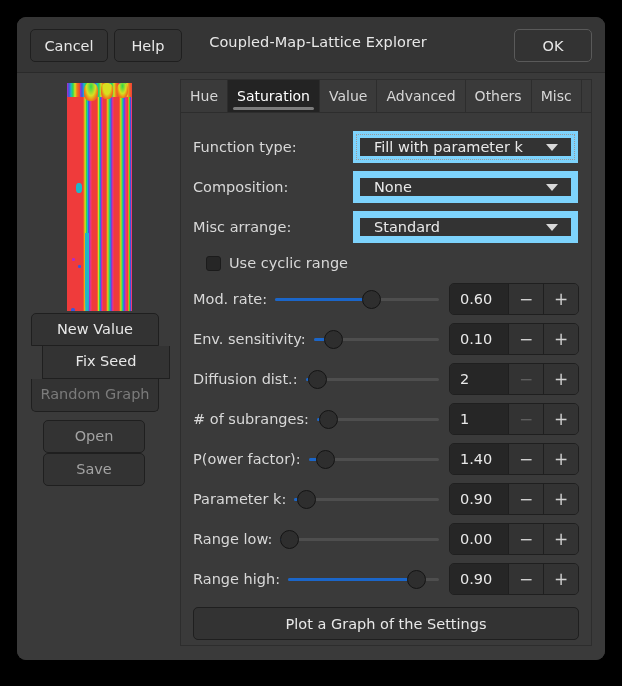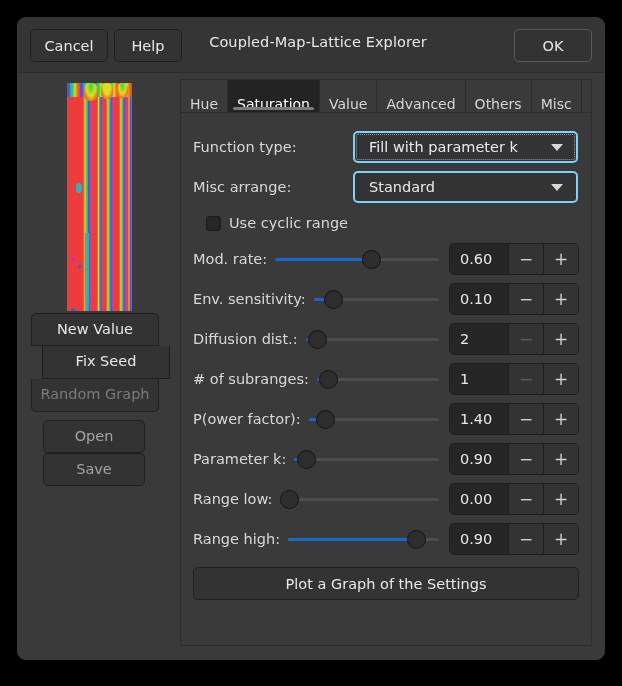--- a/index.html
+++ b/index.html
@@ -130,21 +130,21 @@
     align-items: stretch;
   }
   .tab {
     position: relative;
     background: #3a3a3a;
     border: 1px solid #2d2d2d;
     border-bottom: none;
     color: #d6d6d6;
     font-size: 14px;
     padding: 0 9px;
-    display: flex; align-items: flex-end;
+    display: flex; align-items: center;
     cursor: default;
   }
   .tab + .tab { border-left: none; }
   .tab.active {
     background: #232323;
     color: #ffffff;
   }
   .tab.active::after {
     content: "";
     position: absolute;
@@ -180,22 +180,22 @@
     font-size: 14.5px;
     white-space: nowrap;
   }
 
   
   .combo-row .lbl { width: 160px; }
   .combo {
     position: relative;
     width: 225px; height: 32px;
     background: #333333;
-    border: 2px solid #7dd3fc;
-    border-radius: 5px;
+    border: 7px solid #7dd3fc;
+    border-radius: 0;
     color: #e9e9e9;
     font-size: 14.5px;
     display: flex; align-items: center;
     padding-left: 14px;
     cursor: default;
   }
   .combo.focused { outline: 1px dotted #9a9a9a; outline-offset: -4px; }
   .combo .caret {
     position: absolute;
     right: 13px; top: 50%;
@@ -363,20 +363,27 @@
       <div class="tabpage">
         <div id="combo-rows">
             <div class="row combo-row">
               <div class="lbl">Function type:</div>
               <div class="combo focused">
                 <span>Fill with parameter k</span>
                 <span class="caret"></span>
               </div>
             </div>
             <div class="row combo-row">
+              <div class="lbl">Composition:</div>
+              <div class="combo">
+                <span>None</span>
+                <span class="caret"></span>
+              </div>
+            </div>
+            <div class="row combo-row">
               <div class="lbl">Misc arrange:</div>
               <div class="combo">
                 <span>Standard</span>
                 <span class="caret"></span>
               </div>
             </div>
           </div>
 
         <div class="row check-row">
           <div class="checkbox"></div>

